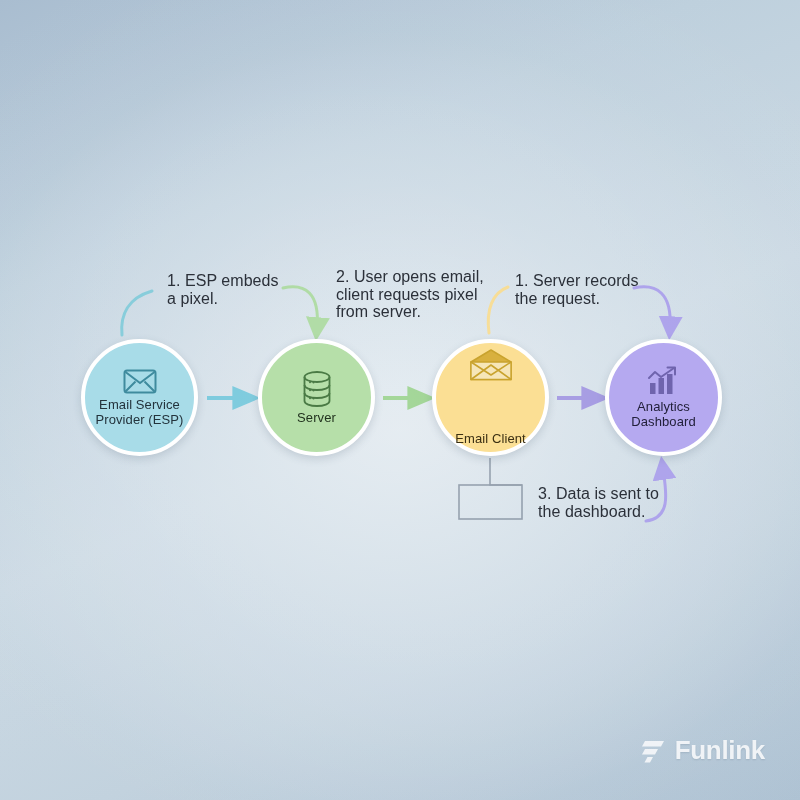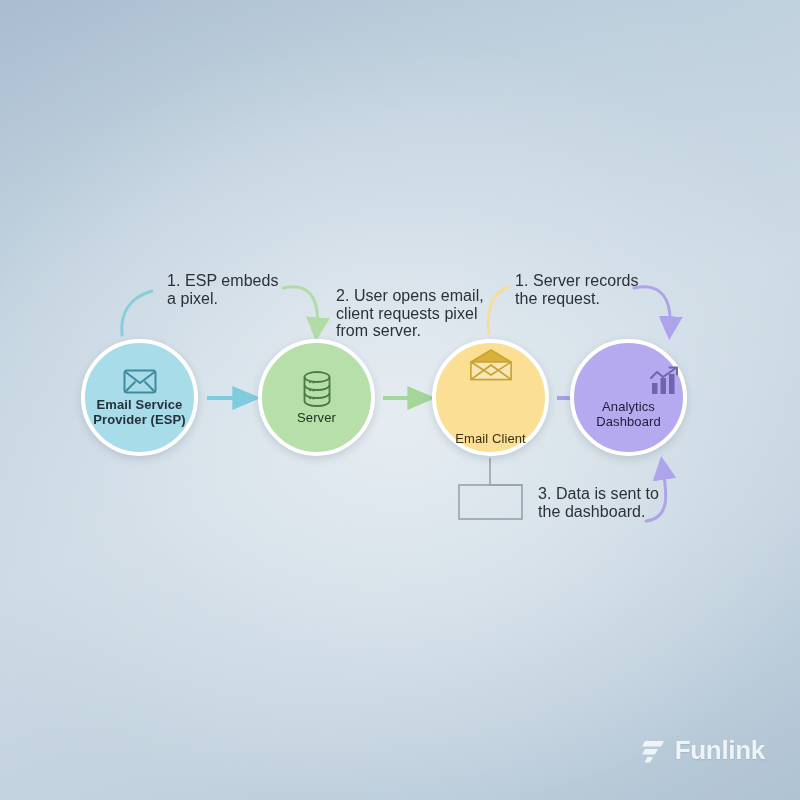--- a/index.html
+++ b/index.html
@@ -61,39 +61,39 @@
     font-size: 13px;
     line-height: 15px;
     letter-spacing: 0.1px;
     color: #2a2f38;
     padding: 0 6px;
   }
 
   #node-esp   { left: 81px;  top: 339px; width: 117px; height: 117px; background: #a8dce8; }
   #node-server{ left: 258px; top: 339px; width: 117px; height: 117px; background: #b6dfa9; }
   #node-client{ left: 432px; top: 339px; width: 117px; height: 117px; background: #fbdf94; }
-  #node-dash  { left: 570px; top: 339px; width: 117px; height: 117px; background: #b5a9f0; align-items: flex-end; }
-
-  #node-esp .node-label    { color: #23333c; font-weight: bold; }
+  #node-dash  { left: 605px; top: 339px; width: 117px; height: 117px; background: #b5a9f0; }
+
+  #node-esp .node-label    { color: #23333c; }
   #node-server .node-label { color: #22331f; text-align: center; }
   #node-client .node-label { color: #3a2f12; margin-top: 47px; }
   #node-dash .node-label   { color: #22203a; }
 
   
   .callout {
     position: absolute;
     font-size: 16px;
     line-height: 17.5px;
     color: #2b3039;
     letter-spacing: 0.05px;
     z-index: 6;
     white-space: pre-line;
   }
   #callout-1 { left: 167px; top: 272px; width: 150px; }
-  #callout-2 { left: 336px; top: 287px; width: 160px; }
+  #callout-2 { left: 336px; top: 268px; width: 160px; }
   #callout-3 { left: 515px; top: 272px; width: 150px; }
   #callout-4 { left: 538px; top: 485px; width: 160px; }
 
   
   #logo {
     position: absolute;
     right: 35px;
     bottom: 34px;
     display: flex;
     align-items: center;

